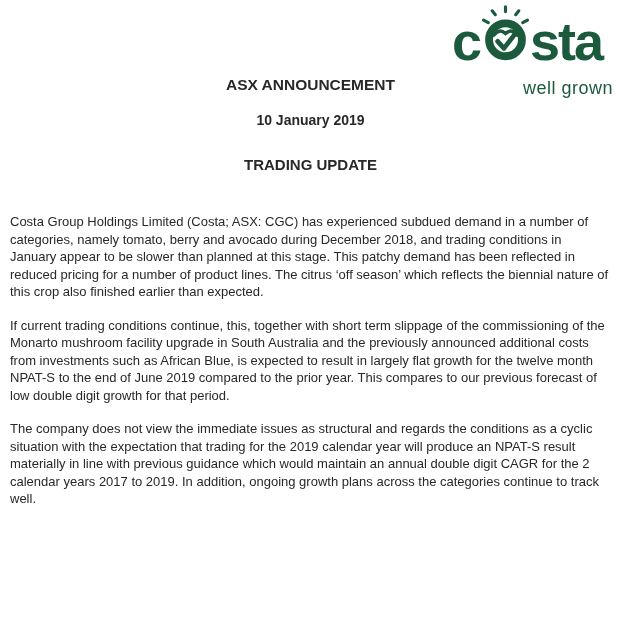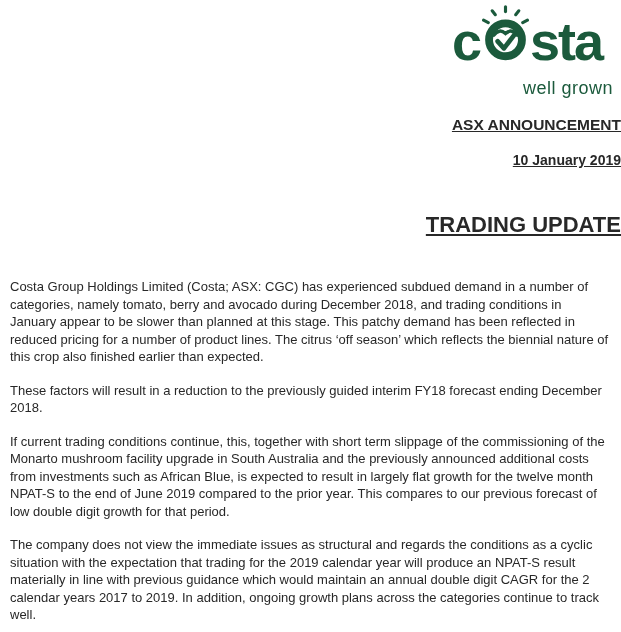--- a/index.html
+++ b/index.html
@@ -43,37 +43,36 @@
   .logo-tagline {
     margin-top: 15px;
     font-size: 18px;
     letter-spacing: 0.5px;
     color: var(--brand, #1b5a3c);
     text-align: right;
   }
 
   
   .headings {
-    padding-top: 116px;
-    text-align: right;
-    text-decoration: underline;
+    padding-top: 76px;
+    text-align: center;
   }
   .h-asx {
     font-size: 15.5px;
     font-weight: bold;
   }
   .h-date {
     font-size: 14px;
     font-weight: bold;
     margin-top: 18px;
   }
   .h-subject {
-    font-size: 22px;
+    font-size: 15px;
     font-weight: bold;
-    margin-top: 44px;
+    margin-top: 28px;
   }
 
   
   .body-text {
     margin: 40px 11px 0 10px;
     font-size: 13px;
     line-height: 17.5px;
     text-align: left;
   }
   .body-text p {
@@ -106,18 +105,17 @@
   </div>
 
   <div class="headings">
     <div class="h-asx">ASX ANNOUNCEMENT</div>
     <div class="h-date">10 January 2019</div>
     <div class="h-subject">TRADING UPDATE</div>
   </div>
 
   <div class="body-text">
     <p>Costa Group Holdings Limited (Costa; ASX: CGC) has experienced subdued demand in a number of categories, namely tomato, berry and avocado during December 2018, and trading conditions in January appear to be slower than planned at this stage. This patchy demand has been reflected in reduced pricing for a number of product lines. The citrus ‘off season’ which reflects the biennial nature of this crop also finished earlier than expected.</p>
-    <p>These factors will result in a reduction to the previously guided interim FY18 forecast ending December 2018.</p>
     <p>If current trading conditions continue, this, together with short term slippage of the commissioning of the Monarto mushroom facility upgrade in South Australia and the previously announced additional costs from investments such as African Blue, is expected to result in largely flat growth for the twelve month NPAT-S to the end of June 2019 compared to the prior year. This compares to our previous forecast of low double digit growth for that period.</p>
     <p>The company does not view the immediate issues as structural and regards the conditions as a cyclic situation with the expectation that trading for the 2019 calendar year will produce an NPAT-S result materially in line with previous guidance which would maintain an annual double digit CAGR for the 2 calendar years 2017 to 2019. In addition, ongoing growth plans across the categories continue to track well.</p>
   </div>
 
 </div>
 
 </body></html>

